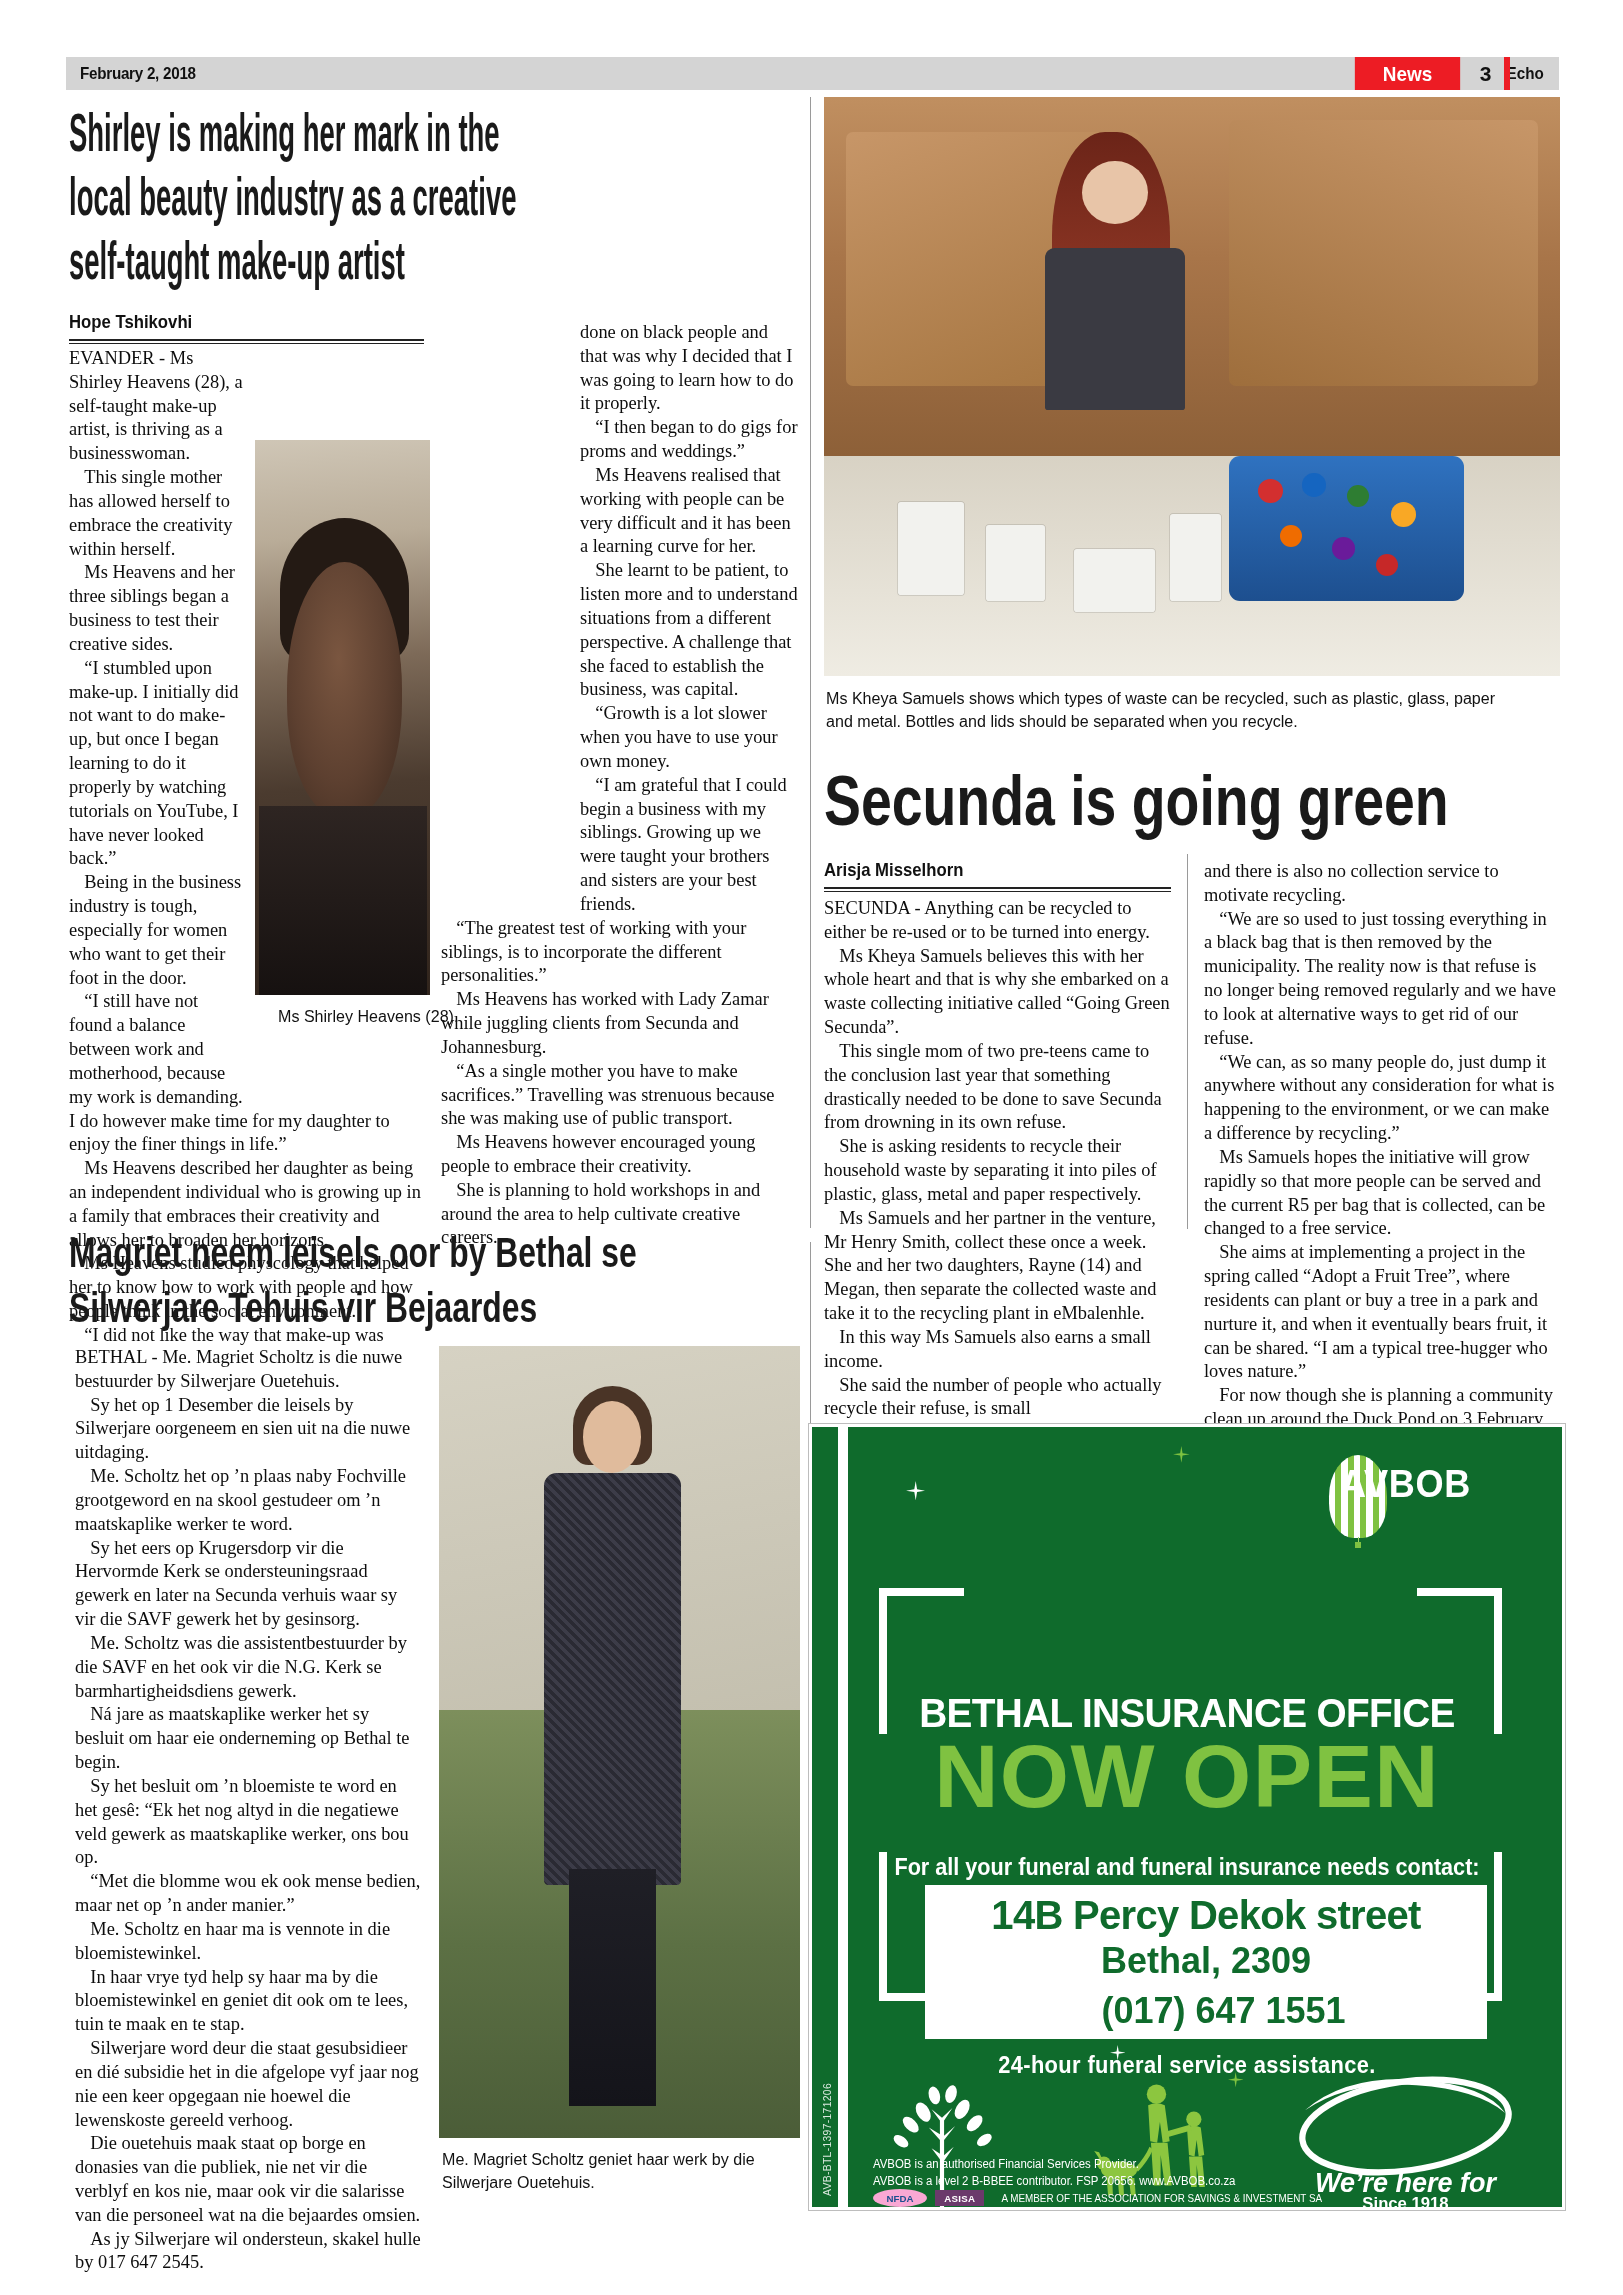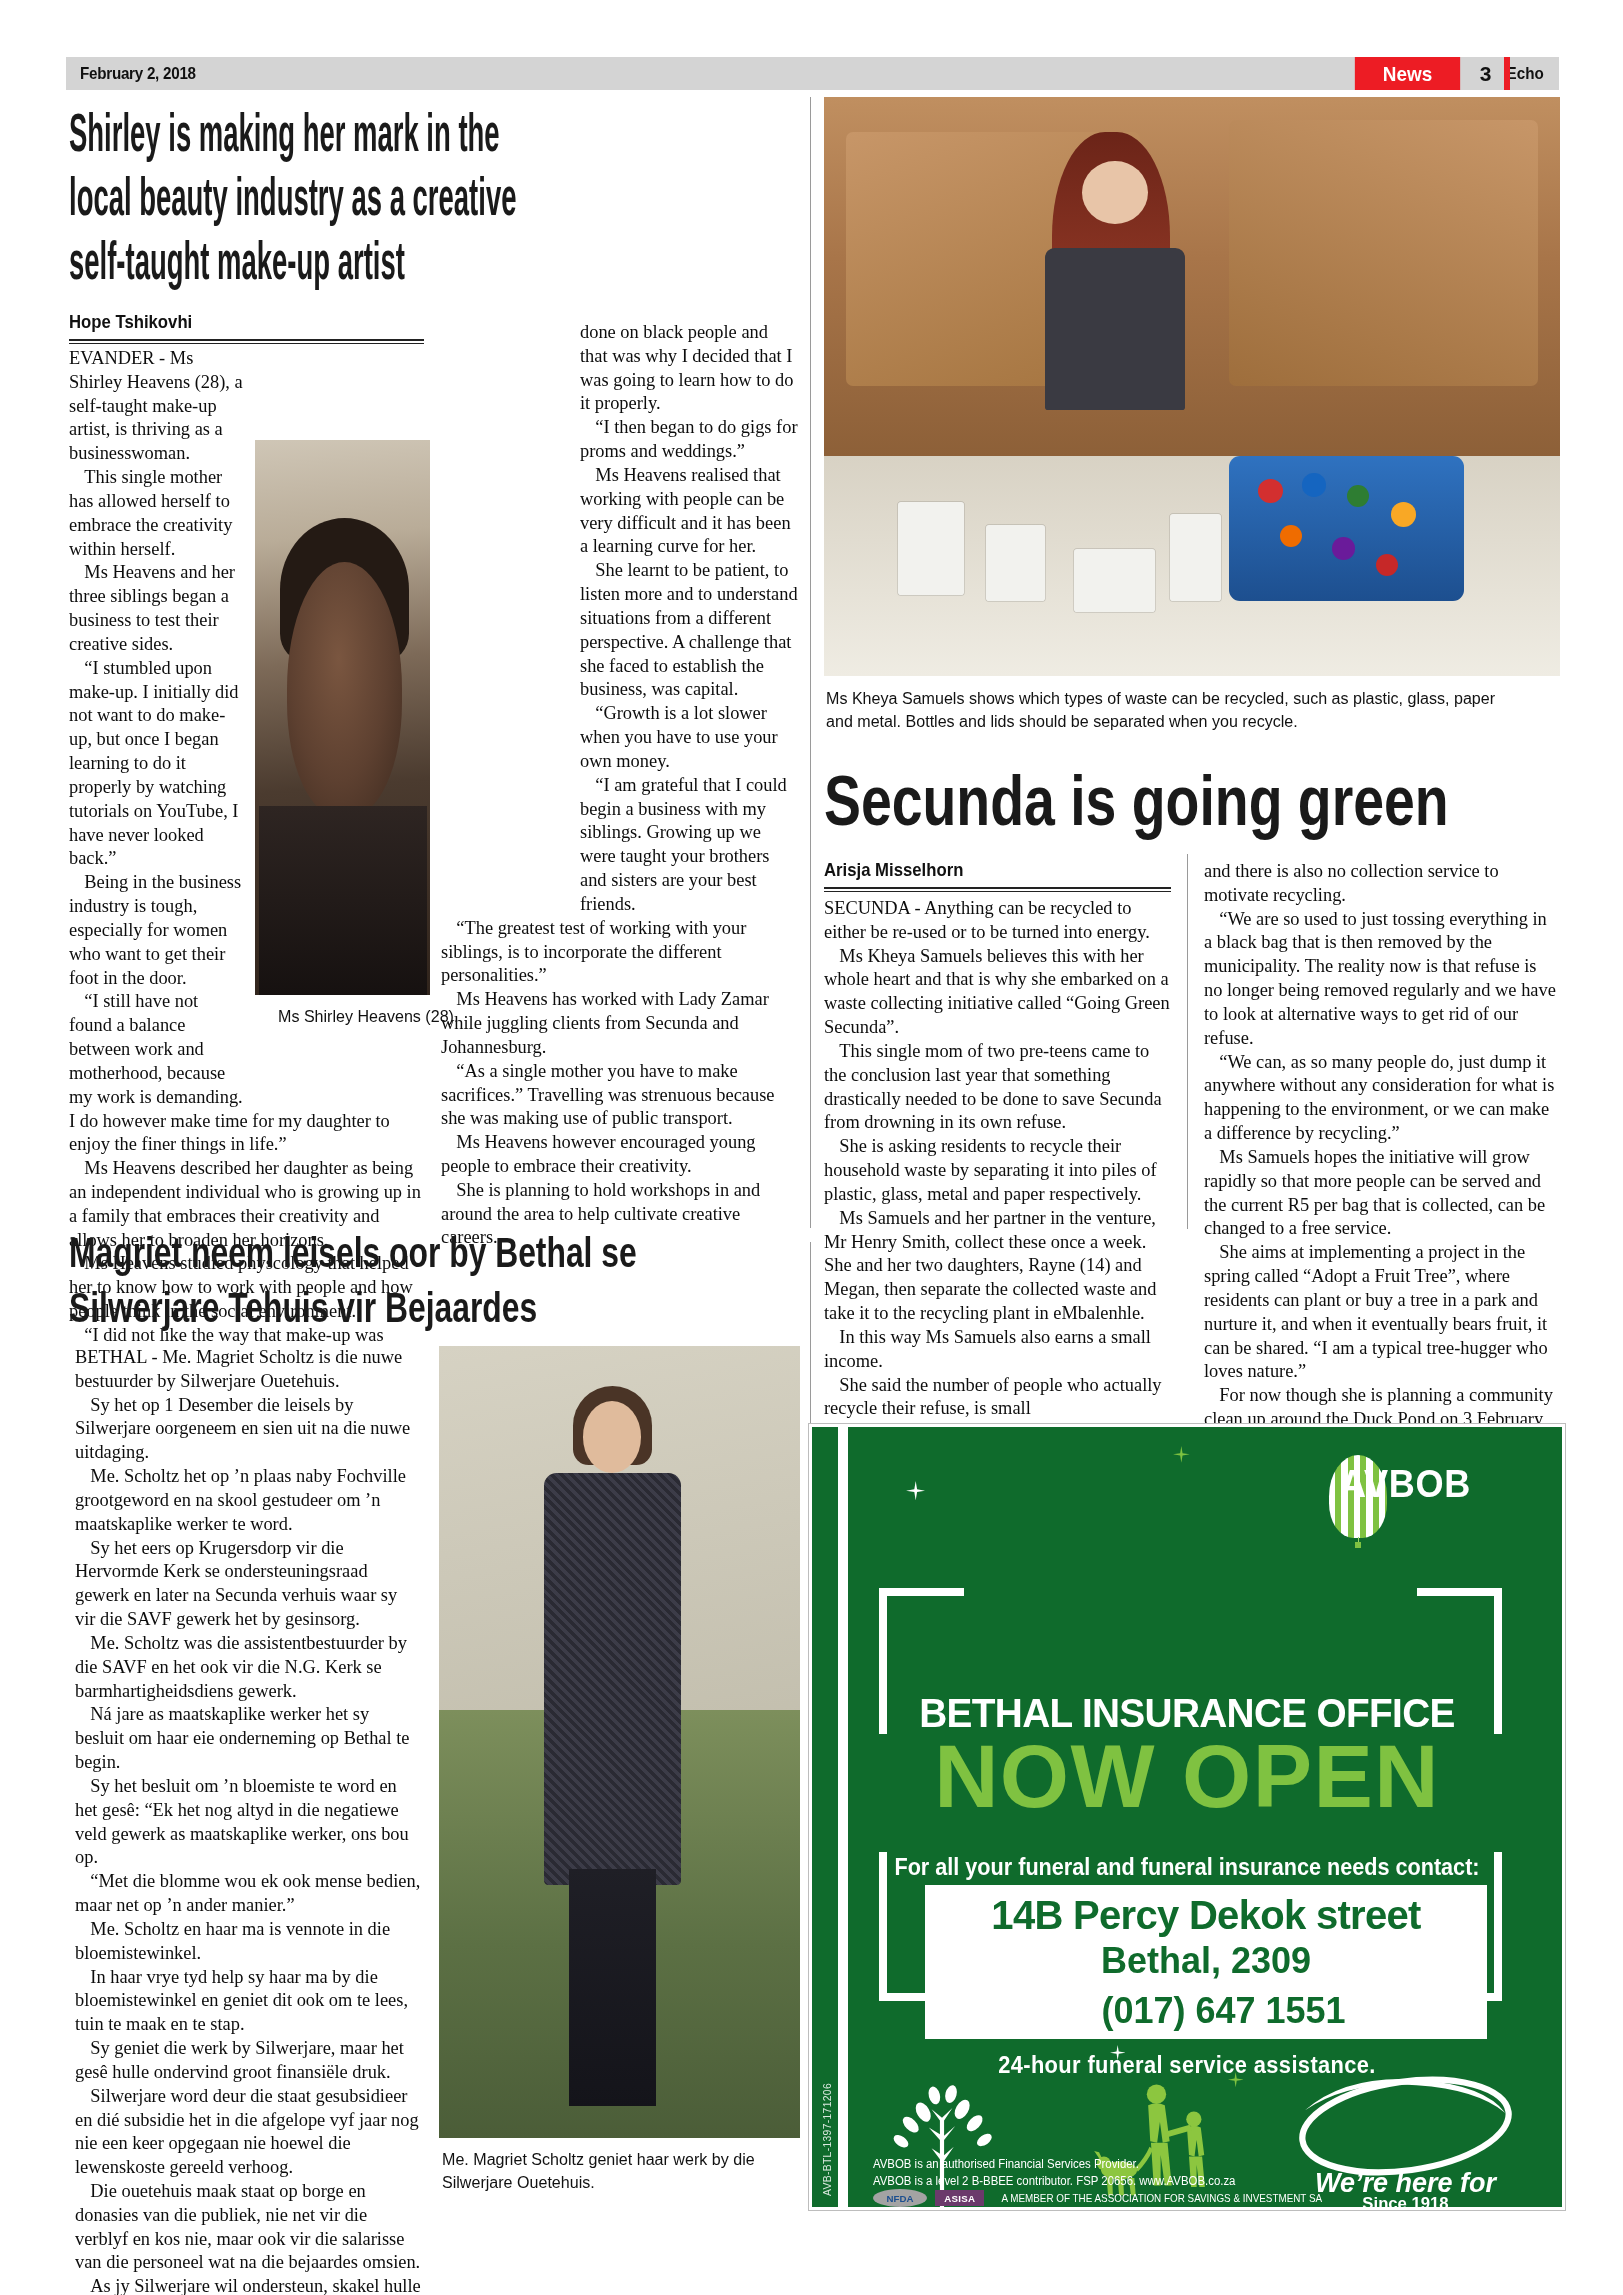--- a/index.html
+++ b/index.html
@@ -310,21 +310,21 @@
     font-family:"Liberation Sans", sans-serif;
     font-size: 12px; line-height: 1.45; color:#ffffff;
     transform: scaleX(0.95); transform-origin:left top;
   }
   .ad-badges {
     position:absolute; left: 61px; top: 762px;
     display:flex; align-items:center; gap: 8.3px;
   }
   .badge-nfda {
     width: 54px; height: 18px; border-radius: 50%;
-    background: #a3a3a3; color:#1d4f8f;
+    background: #f9a8d4; color:#1d4f8f;
     font-family:"Liberation Sans", sans-serif; font-weight:bold; font-size: 9.7px;
     display:flex; align-items:center; justify-content:center;
   }
   .badge-asisa {
     width: 49px; height: 16.7px; background:#6b3a6b; color:#fff;
     font-family:"Liberation Sans", sans-serif; font-weight:bold; font-size: 9.7px;
     display:flex; align-items:center; justify-content:center; letter-spacing:0.3px;
   }
   .badge-text {
     font-family:"Liberation Sans", sans-serif; font-size: 10.4px; color:#ffffff;
@@ -456,21 +456,20 @@
     <p class="noindent">BETHAL - Me. Magriet Scholtz is die nuwe bestuurder by Silwerjare Ouetehuis.</p>
     <p>Sy het op 1 Desember die leisels by Silwerjare oorgeneem en sien uit na die nuwe uitdaging.</p>
     <p>Me. Scholtz het op ’n plaas naby Fochville grootgeword en na skool gestudeer om ’n maatskaplike werker te word.</p>
     <p>Sy het eers op Krugersdorp vir die Hervormde Kerk se ondersteuningsraad gewerk en later na Secunda verhuis waar sy vir die SAVF gewerk het by gesinsorg.</p>
     <p>Me. Scholtz was die assistentbestuurder by die SAVF en het ook vir die N.G. Kerk se barmhartigheidsdiens gewerk.</p>
     <p>Ná jare as maatskaplike werker het sy besluit om haar eie onderneming op Bethal te begin.</p>
     <p>Sy het besluit om ’n bloemiste te word en het gesê: “Ek het nog altyd in die negatiewe veld gewerk as maatskaplike werker, ons bou op.</p>
     <p>“Met die blomme wou ek ook mense bedien, maar net op ’n ander manier.”</p>
     <p>Me. Scholtz en haar ma is vennote in die bloemistewinkel.</p>
     <p>In haar vrye tyd help sy haar ma by die bloemistewinkel en geniet dit ook om te lees, tuin te maak en te stap.</p>
-    <p>Sy geniet die werk by Silwerjare, maar het gesê hulle ondervind groot finansiële druk.</p>
     <p>Silwerjare word deur die staat gesubsidieer en dié subsidie het in die afgelope vyf jaar nog nie een keer opgegaan nie hoewel die lewenskoste gereeld verhoog.</p>
     <p>Die ouetehuis maak staat op borge en donasies van die publiek, nie net vir die verblyf en kos nie, maar ook vir die salarisse van die personeel wat na die bejaardes omsien.</p>
     <p>As jy Silwerjare wil ondersteun, skakel hulle by 017 647 2545.</p>
   </div>
 
   <div class="photo" id="photo-magriet">
     <div class="wall"></div>
     <div class="bush"></div>
     <div class="m-hair"></div>
     <div class="m-head"></div>

